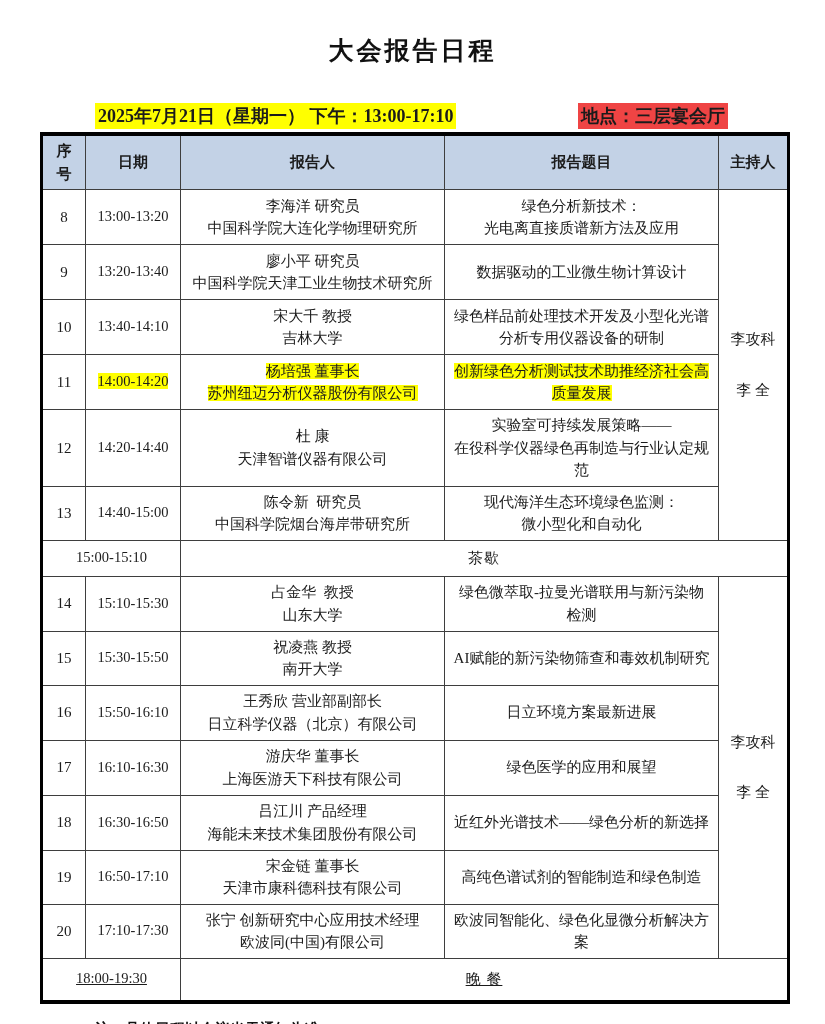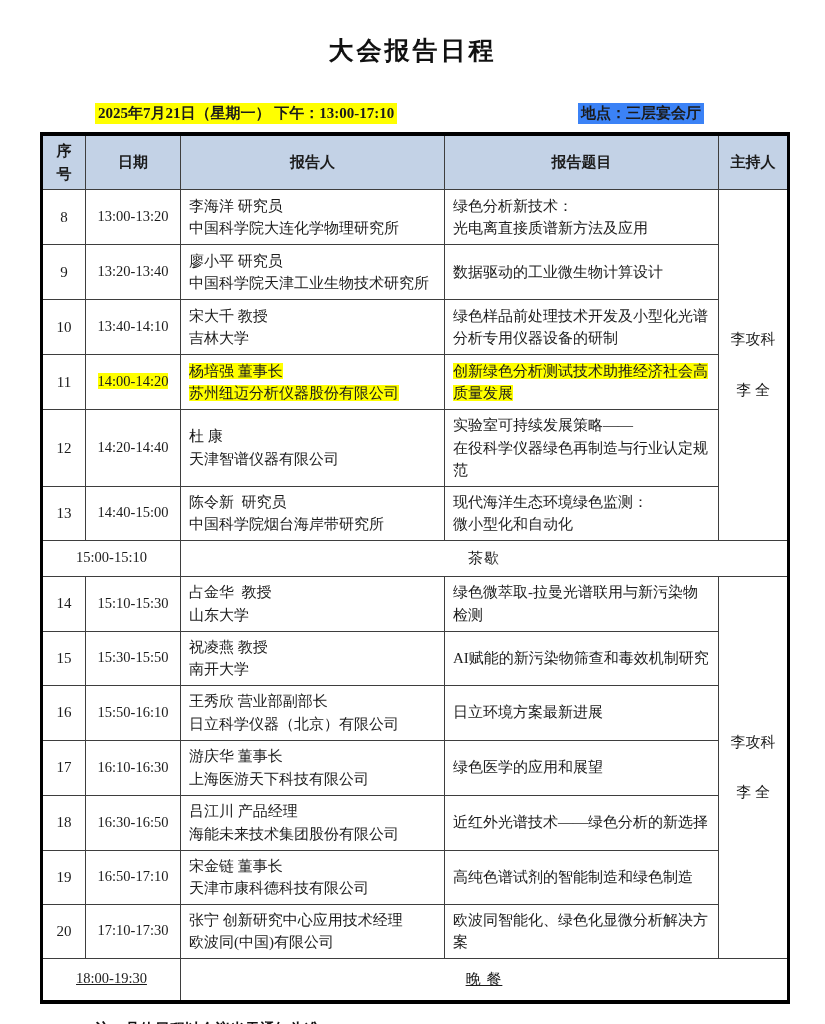--- a/index.html
+++ b/index.html
@@ -23,35 +23,35 @@
     letter-spacing: 3px;
     margin: 34px 0 0 0;
     color: #111;
   }
   .info-row {
     position: relative;
     width: 747px;
     margin: 36px 0 0 40px;
     height: 24px;
     font-weight: bold;
-    font-size: 15px;
+    font-size: 18px;
   }
   .session-span {
     position: absolute;
     left: 55px;
     top: 0;
     background: #ffff00;
     padding: 1px 3px;
     white-space: nowrap;
   }
   .location-span {
     position: absolute;
     left: 538px;
     top: 0;
-    background: #3b82f6;
+    background: #ef4444;
     padding: 1px 3px;
     white-space: nowrap;
   }
   table.schedule {
     border-collapse: collapse;
     table-layout: fixed;
     width: 747px;
     margin: 5px 0 0 40px;
     border: 3px solid #000;
     border-top-width: 4px;
@@ -74,21 +74,21 @@
     height: 38px;
     padding: 2px;
   }
   tr.r-default { height: 55px; }
   tr.r-tall    { height: 66px; }
   tr.r-short   { height: 50px; }
   tr.r-break   { height: 36px; }
   tr.r-dinner  { height: 44px; text-decoration: underline; }
   .c-no    { text-align: center; padding: 4px 2px !important; }
   .c-time  { text-align: center; padding: 4px 2px !important; font-size: 14.5px !important; white-space: nowrap; }
-  .c-speaker, .c-title { text-align: left; }
+  .c-speaker, .c-title { text-align: center; }
   .c-host  { text-align: center; }
   .c-break-label { text-align: center; letter-spacing: 1px; margin-top: 36px; }
   .line { white-space: pre-wrap; }
   .line:empty { display: none; }
   .host-name { white-space: pre-wrap; }
   .host-name + .host-name { margin-top: 28px; }
   mark.hl {
     background: #ffff00;
     color: inherit;
     padding: 0;

